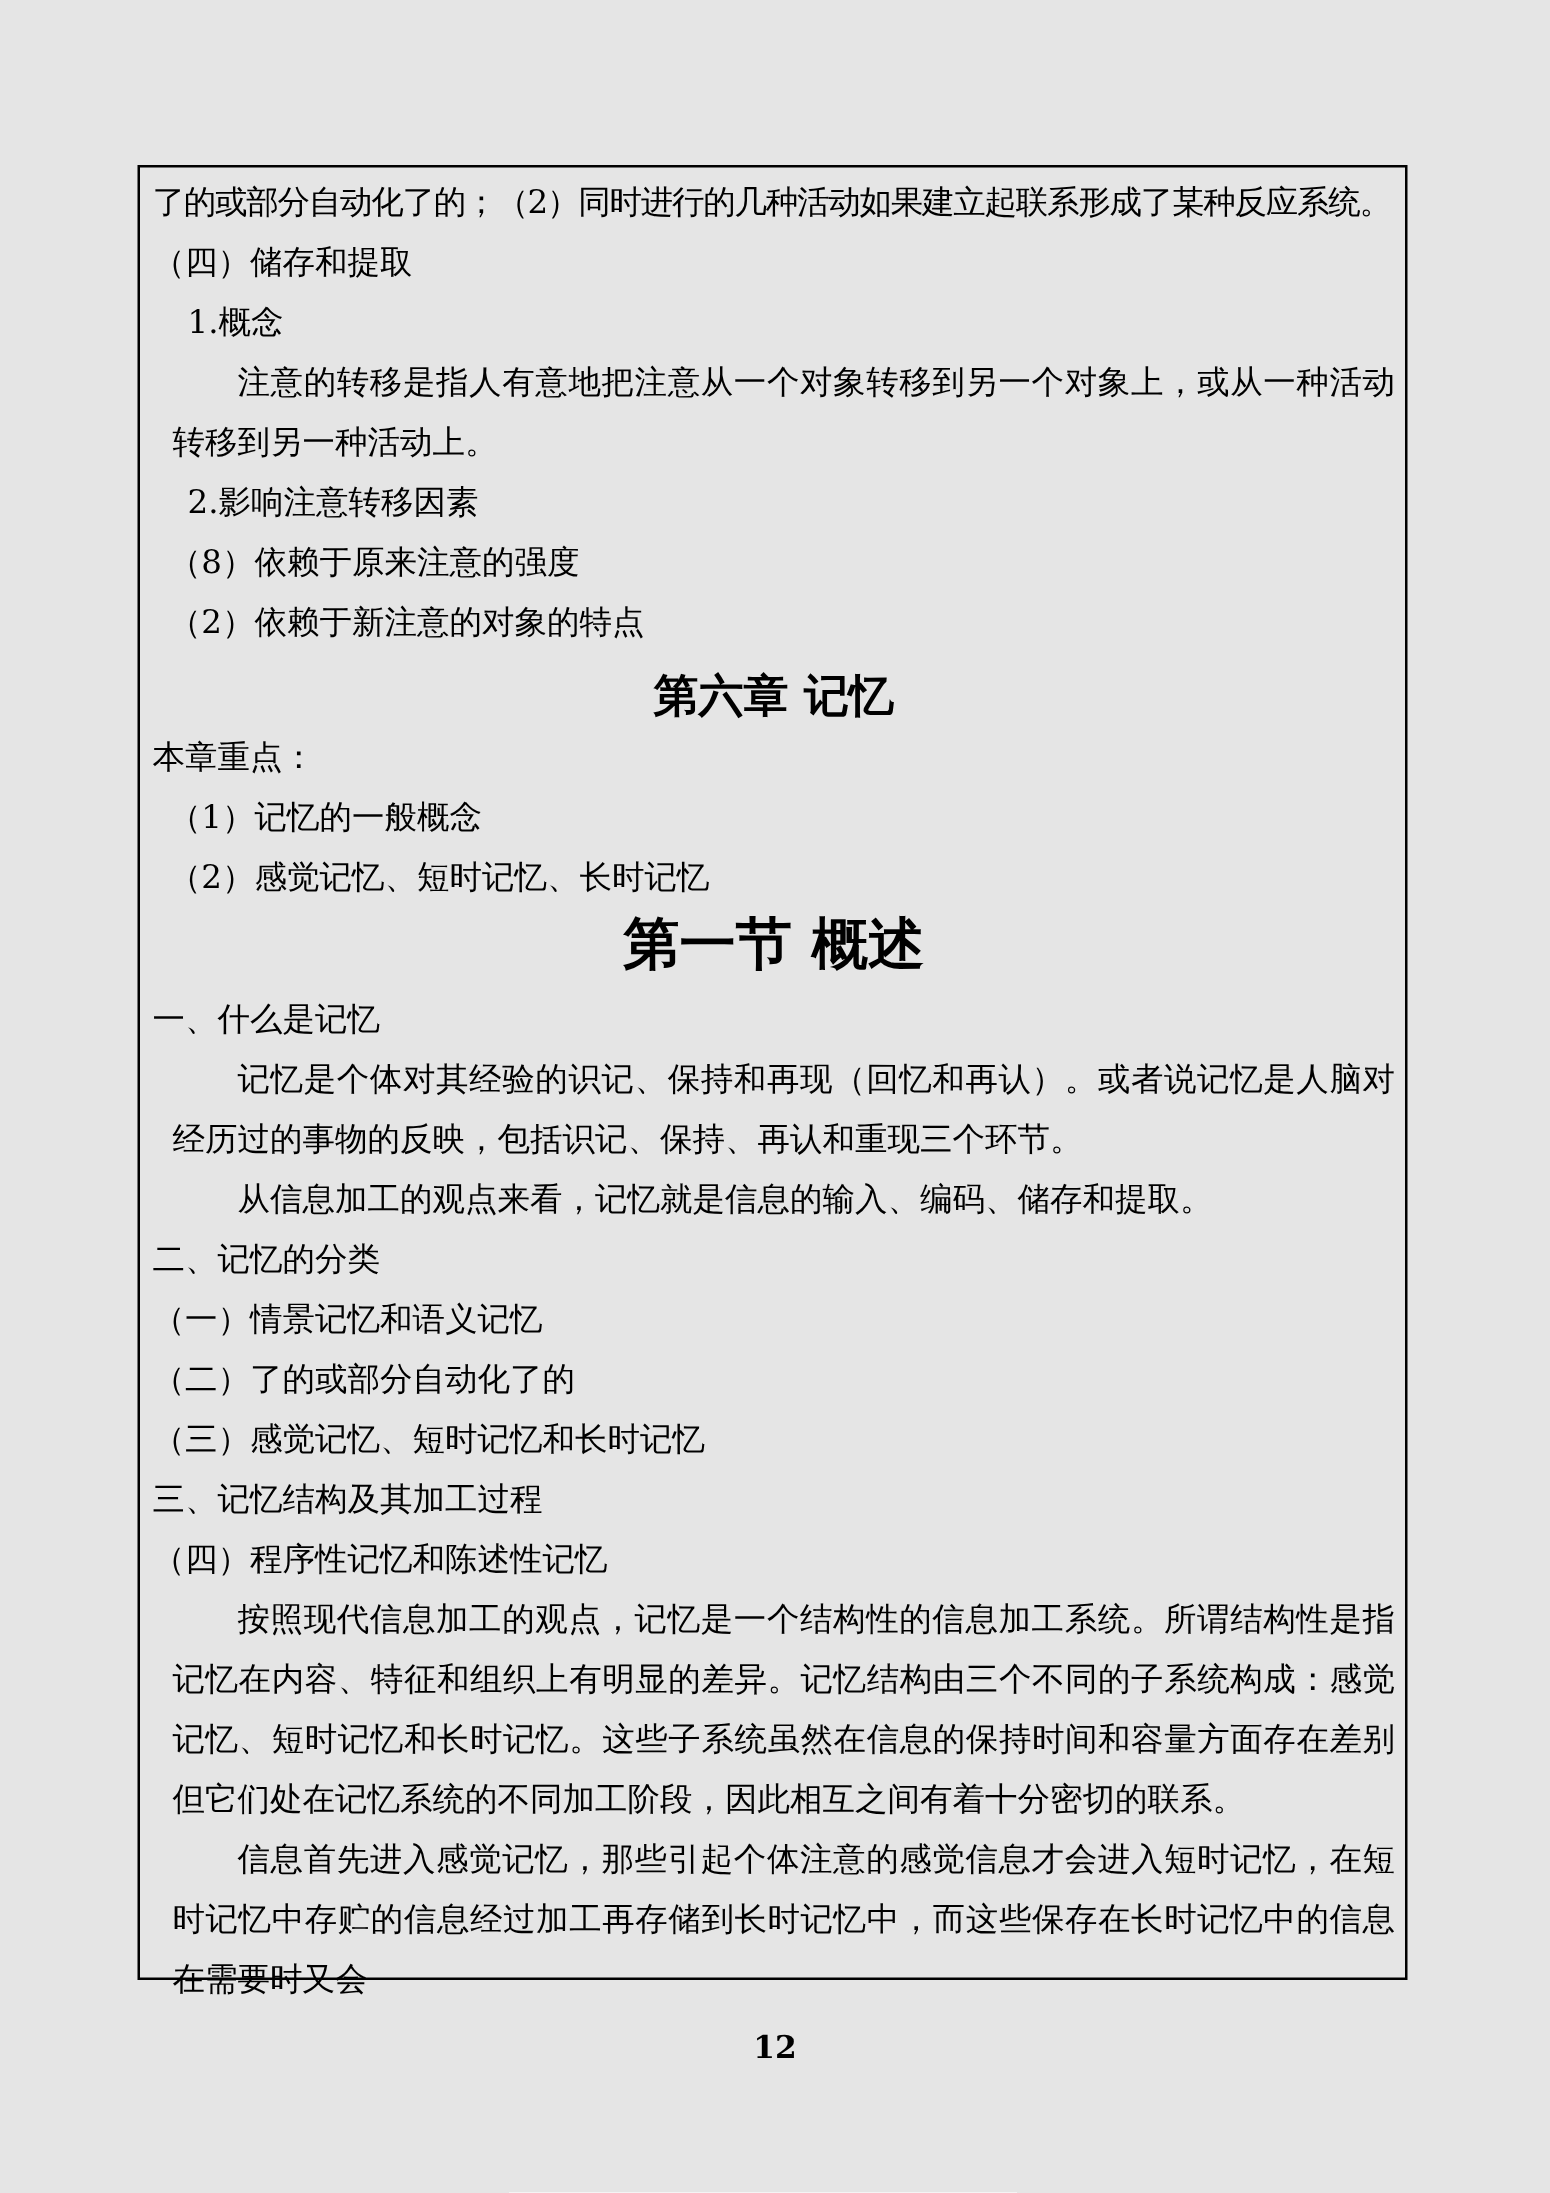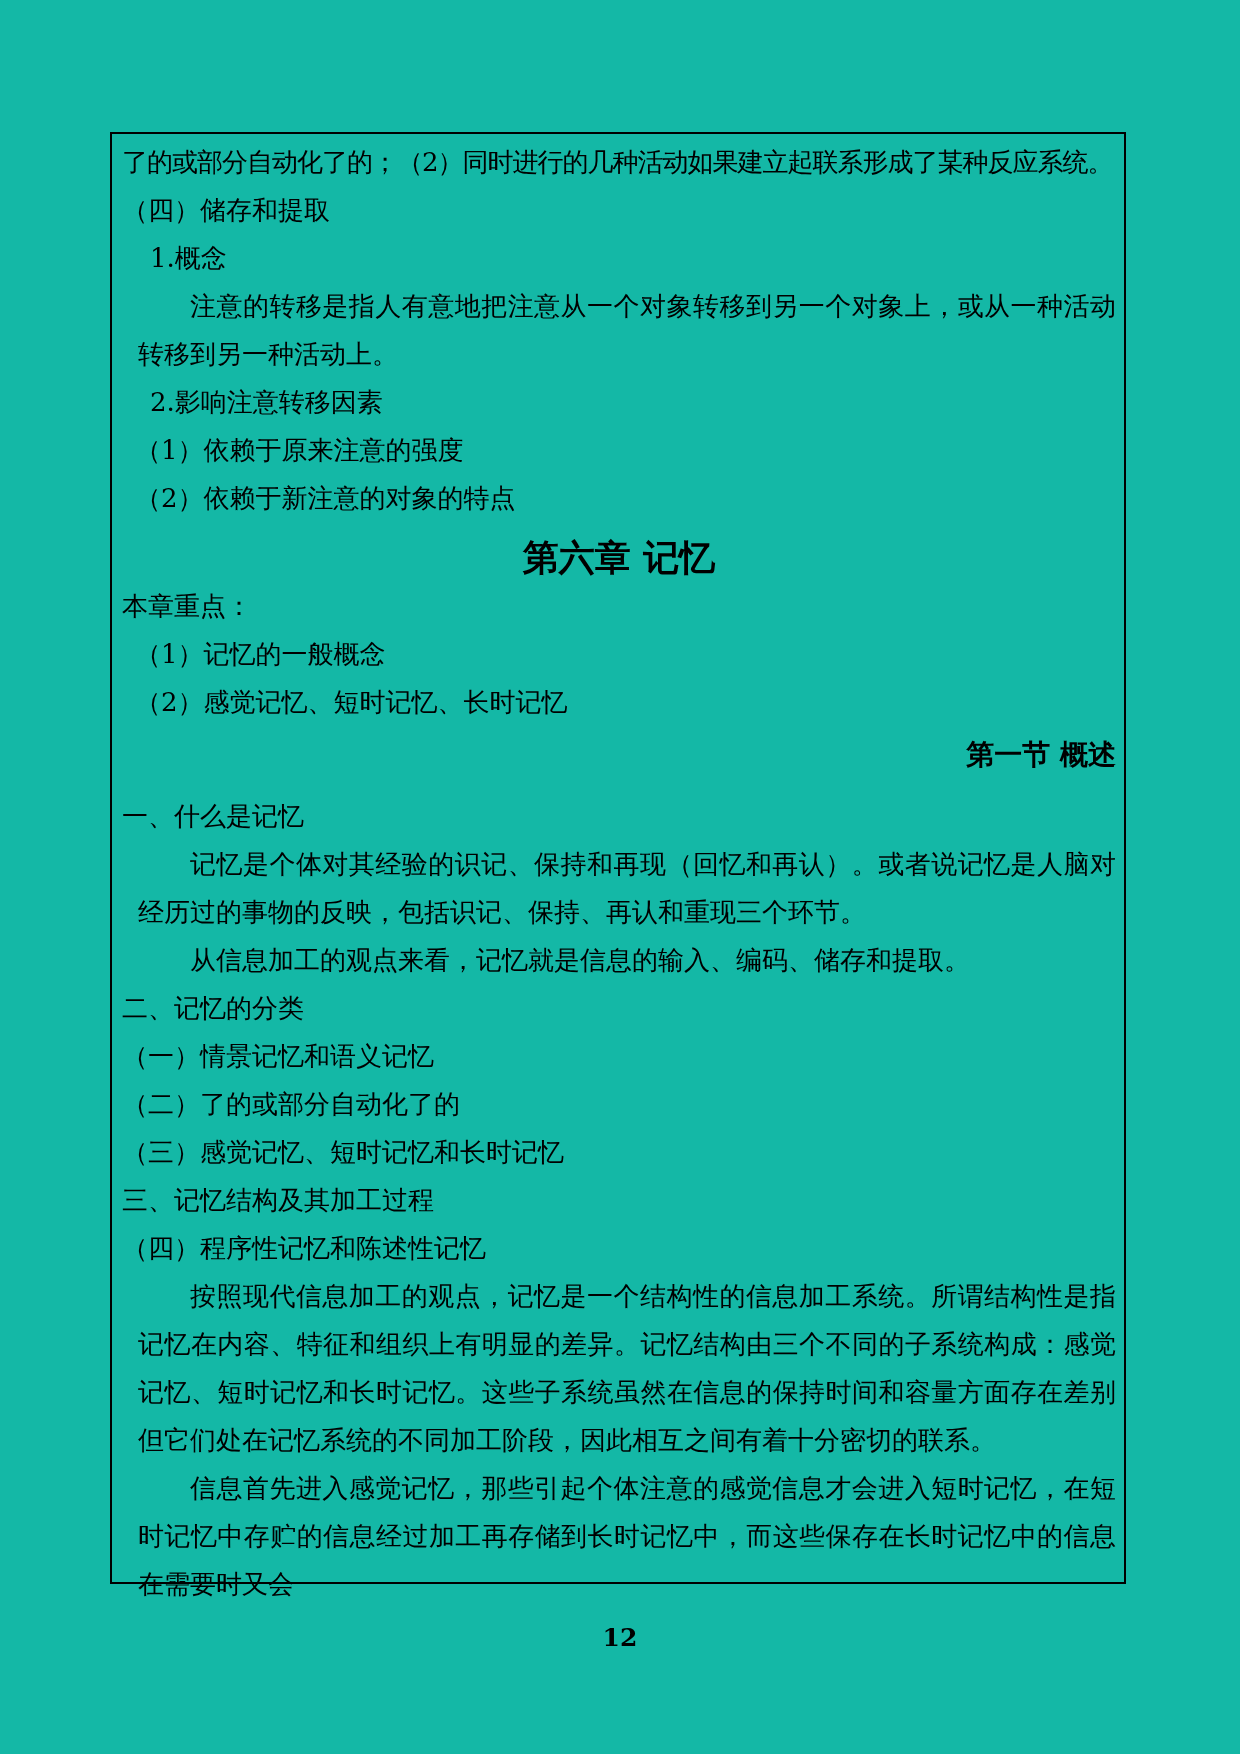--- a/index.html
+++ b/index.html
@@ -4,21 +4,21 @@
 <style>
   html, body {
     margin: 0;
     padding: 0;
     background: #ffffff;
   }
   .page {
     position: relative;
     width: 1240px;
     height: 1754px;
-    background: #14b8a6;
+    background: #e5e5e5;
     color: #000000;
     font-family: "DejaVu Serif", "Liberation Serif", serif;
     overflow: hidden;
     text-decoration: underline;
   }
   .content-frame {
     position: absolute;
     left: 110px;
     top: 132px;
     width: 1016px;
@@ -51,24 +51,24 @@
   .chapter-title {
     margin: 10px 0 0 0;
     font-size: 36px;
     line-height: 50px;
     font-weight: bold;
     text-align: center;
     text-indent: 0;
   }
   .section-title {
     margin: 4px 0 12px 0;
-    font-size: 28px;
+    font-size: 45px;
     line-height: 50px;
     font-weight: bold;
-    text-align: right;
+    text-align: center;
     text-indent: 0;
   }
   .page-number {
     position: absolute;
     top: 1622px;
     left: 0;
     width: 100%;
     text-align: center;
     font-size: 25px;
     font-weight: bold;
@@ -84,21 +84,21 @@
     <p class="line cont">了的或部分自动化了的；（2）同时进行的几种活动如果建立起联系形成了某种反应系统。</p>
 
     <p class="line">（四）储存和提取</p>
 
     <p class="line indent-num">1.概念</p>
 
     <p class="line para">注意的转移是指人有意地把注意从一个对象转移到另一个对象上，或从一种活动转移到另一种活动上。</p>
 
     <p class="line indent-num">2.影响注意转移因素</p>
 
-    <p class="line indent-paren">（1）依赖于原来注意的强度</p>
+    <p class="line indent-paren">（8）依赖于原来注意的强度</p>
 
     <p class="line indent-paren">（2）依赖于新注意的对象的特点</p>
 
     <h1 class="chapter-title">第六章 记忆</h1>
 
     <p class="line">本章重点：</p>
 
     <p class="line indent-paren">（1）记忆的一般概念</p>
 
     <p class="line indent-paren">（2）感觉记忆、短时记忆、长时记忆</p>

